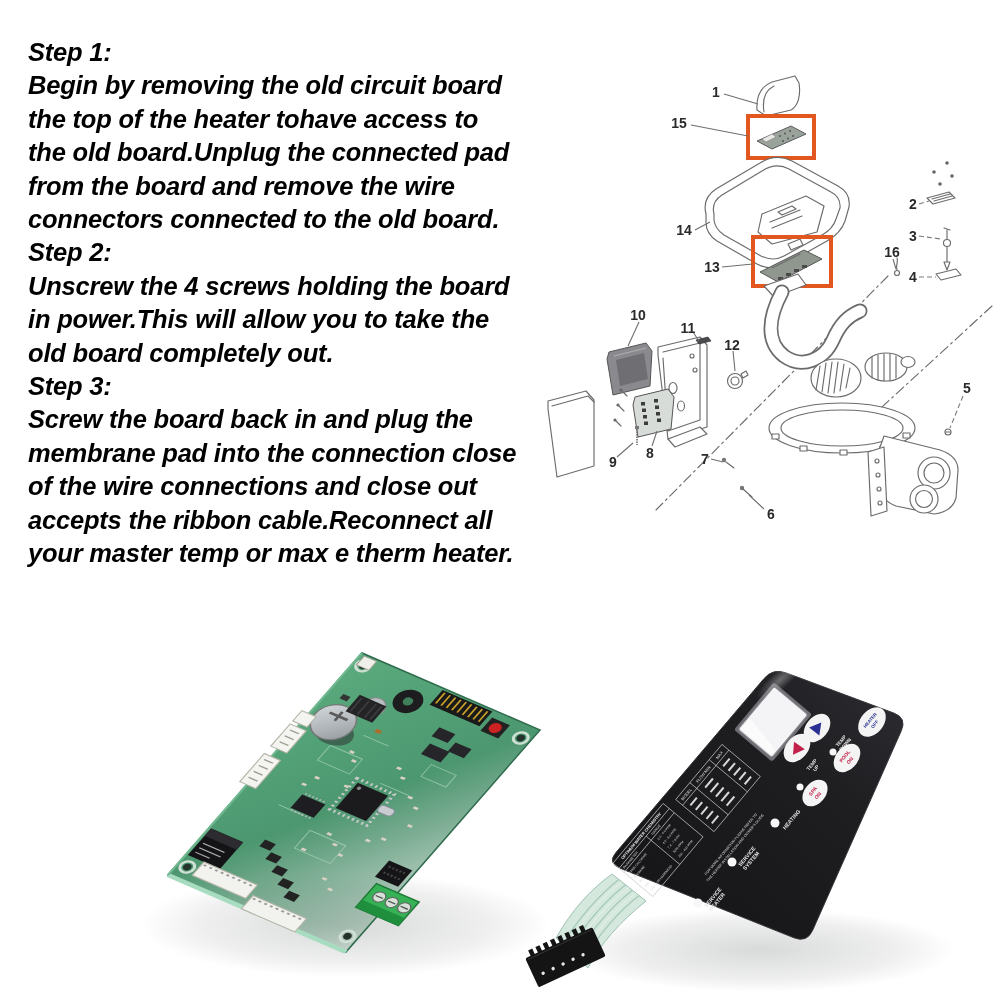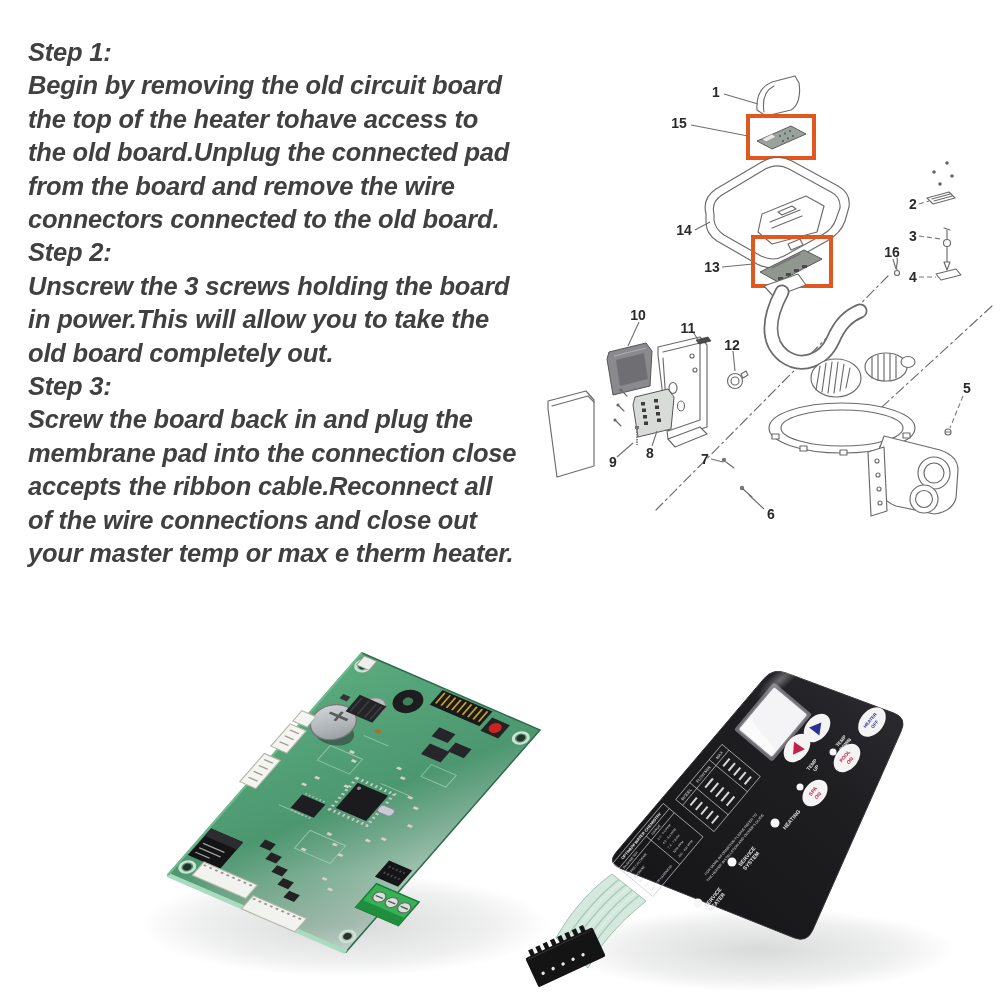--- a/index.html
+++ b/index.html
@@ -1,21 +1,21 @@
 <!DOCTYPE html>
 <html><head>
 <meta charset="utf-8">
 <style>
   html,body{margin:0;padding:0;background:#ffffff;}
   #stage{position:relative;width:1000px;height:1000px;background:#ffffff;overflow:hidden;
          font-family:"Liberation Sans", sans-serif;}
   .instructions{position:absolute;left:28px;top:36px;width:552px;
     font-family:"Liberation Sans", sans-serif;
     font-style:italic;font-weight:bold;font-size:25.5px;line-height:33.4px;
-    color:#404040;letter-spacing:-0.2px;white-space:nowrap;}
+    color:#000000;letter-spacing:-0.2px;white-space:nowrap;}
   svg{position:absolute;left:0;top:0;}
   svg text{font-family:"Liberation Sans", sans-serif;}
   .partnum{font-size:14px;font-weight:bold;fill:#2a2a2a;}
   .lead{stroke:#6f6f6f;stroke-width:1.1;fill:none;}
   .leadd{stroke:#7a7a7a;stroke-width:1.1;fill:none;stroke-dasharray:5 3;}
   .ln{stroke:#6b6b6b;stroke-width:1.15;fill:none;stroke-linejoin:round;stroke-linecap:round;}
   .lnf{stroke:#6b6b6b;stroke-width:1.15;fill:#ffffff;stroke-linejoin:round;}
   .padtxt{fill:#e6e6e6;font-weight:bold;}
   .tbl{stroke:#c9c9c9;stroke-width:0.7;fill:none;}
   .tick{fill:#d8d8d8;}
@@ -25,28 +25,28 @@
 <div id="stage">
 
 <div class="instructions">
   <div>Step 1:</div>
   <div>Begin by removing the old circuit board</div>
   <div>the top of the heater tohave access to</div>
   <div>the old board.Unplug the connected pad</div>
   <div>from the board and remove the wire</div>
   <div>connectors connected to the old board.</div>
   <div>Step 2:</div>
-  <div>Unscrew the 3 screws holding the board</div>
+  <div>Unscrew the 4 screws holding the board</div>
   <div>in power.This will allow you to take the</div>
   <div>old board completely out.</div>
   <div>Step 3:</div>
   <div>Screw the board back in and plug the</div>
   <div>membrane pad into the connection close</div>
+  <div>of the wire connections and close out</div>
   <div>accepts the ribbon cable.Reconnect all</div>
-  <div>of the wire connections and close out</div>
   <div>your master temp or max e therm heater.</div>
 </div>
 
 <svg width="1000" height="1000" viewBox="0 0 1000 1000">
 <defs>
   <linearGradient id="pcbGrad" x1="0" y1="0" x2="1" y2="1">
     <stop offset="0" stop-color="#5aab7e"></stop>
           <stop offset="0.5" stop-color="#4c9770"></stop>
           <stop offset="1" stop-color="#35755333"></stop>
     <stop offset="1" stop-color="#3a7f59"></stop>

